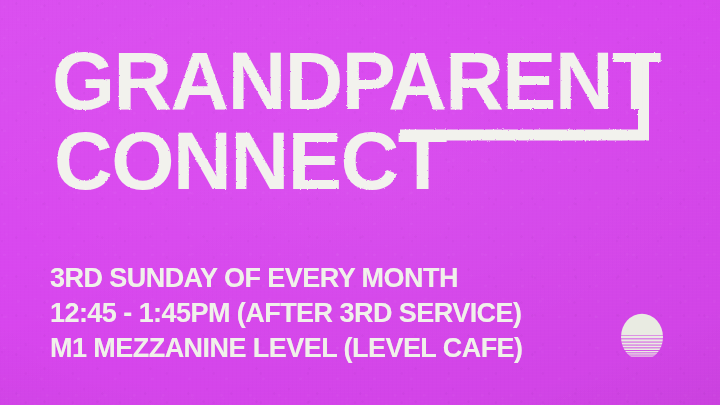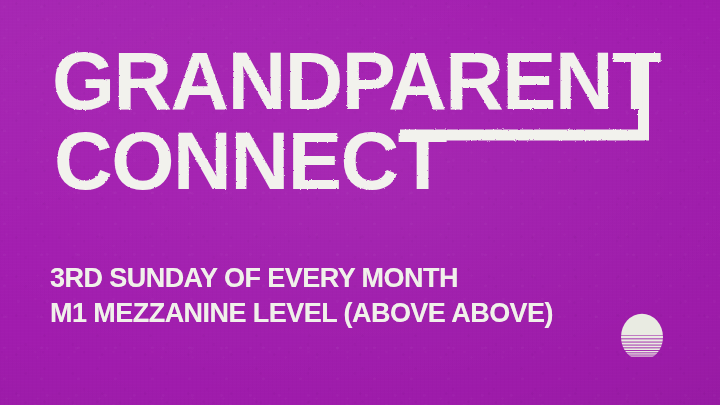--- a/index.html
+++ b/index.html
@@ -6,21 +6,21 @@
   html, body {
     margin: 0;
     padding: 0;
     background: #4f5a42;
   }
   #slide {
     position: relative;
     width: 720px;
     height: 405px;
     overflow: hidden;
-    background: #a21caf;
+    background: #d946ef;
     font-family: "Liberation Sans", sans-serif;
     -webkit-font-smoothing: antialiased;
   }
 
   
   .grain {
     position: absolute;
     inset: 0;
     pointer-events: none;
     opacity: .30;
@@ -133,21 +133,22 @@
 
         <text class="hl-text" x="0" y="75" font-size="82" textLength="608" lengthAdjust="spacingAndGlyphs">GRANDPARENT</text>
 
         <text class="hl-text" x="2" y="155" font-size="82" textLength="392" lengthAdjust="spacingAndGlyphs">CONNECT</text>
       </g>
     </svg>
   </div>
 
   <div class="details">
     <div class="detail-line">3RD SUNDAY OF EVERY MONTH</div>
-    <div class="detail-line">M1 MEZZANINE LEVEL (ABOVE ABOVE)</div>
+    <div class="detail-line">12:45 - 1:45PM (AFTER 3RD SERVICE)</div>
+    <div class="detail-line">M1 MEZZANINE LEVEL (LEVEL CAFE)</div>
   </div>
 
   <div class="logo">
     <svg viewBox="0 0 44 48" aria-hidden="true">
       <defs>
         <clipPath id="sunClip">
           <ellipse cx="22" cy="24" rx="21" ry="23.2"></ellipse>
         </clipPath>
         <filter id="roughen2" x="-12%" y="-12%" width="124%" height="124%">
           <feTurbulence type="fractalNoise" baseFrequency="1.1" numOctaves="2" seed="3" result="n2"></feTurbulence>

